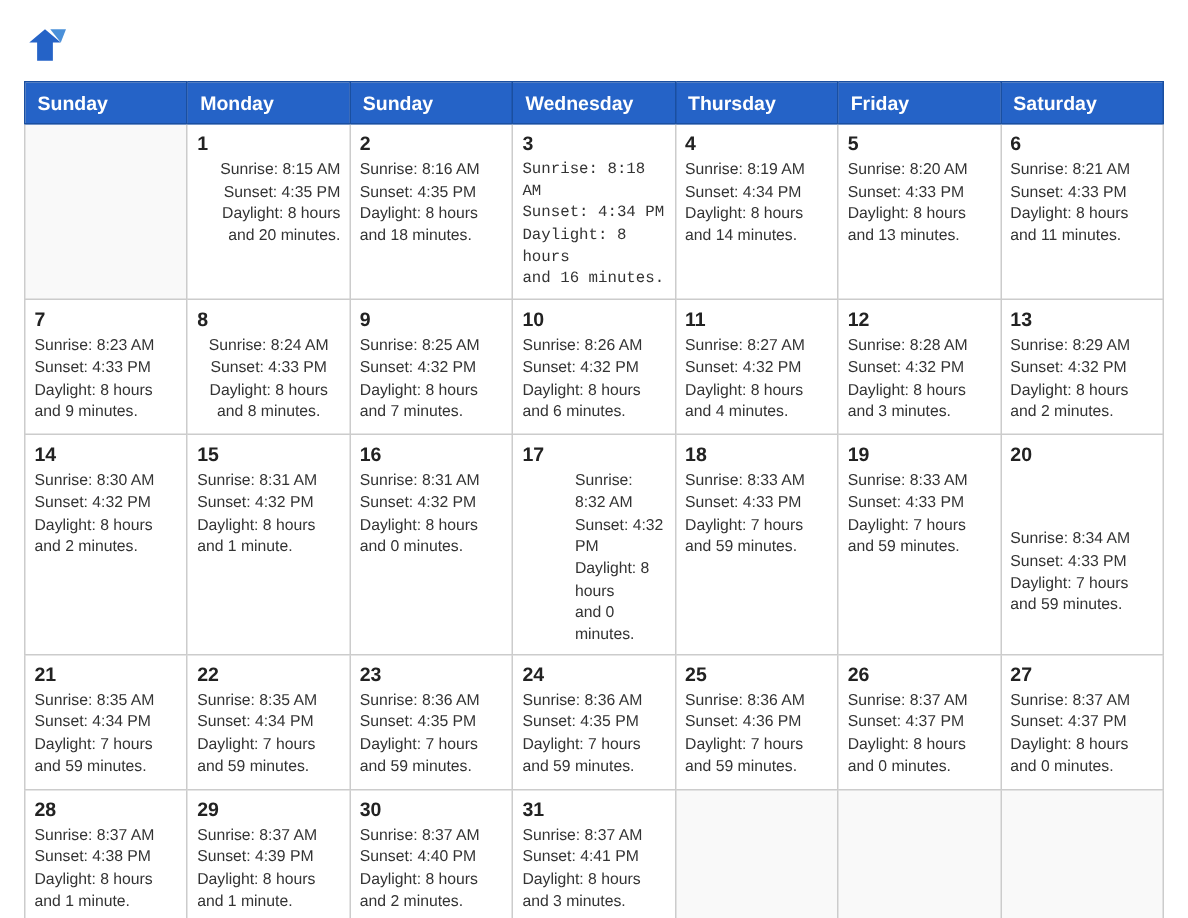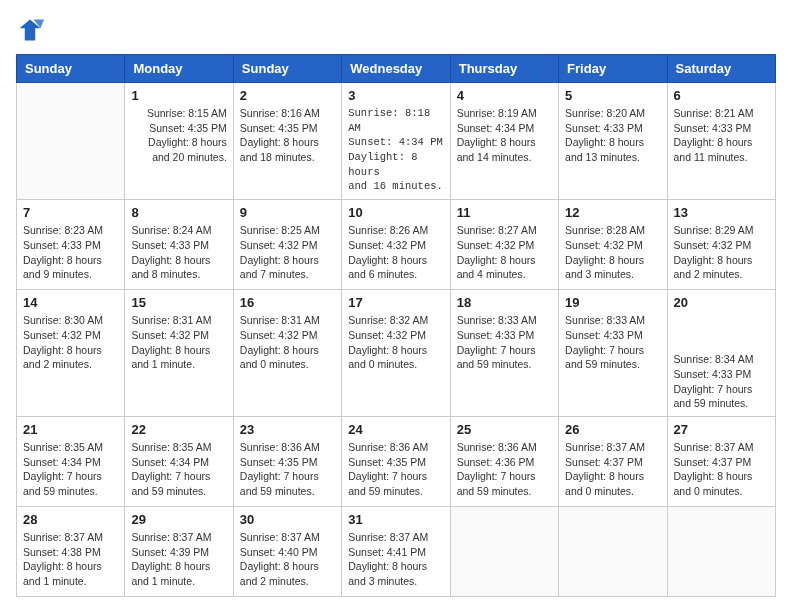--- a/index.html
+++ b/index.html
@@ -165,21 +165,21 @@
       <tr>
         <td>
           <div class="day-number">7</div>
           <div class="day-info" style="white-space: pre-line;">Sunrise: 8:23 AM
 Sunset: 4:33 PM
 Daylight: 8 hours
 and 9 minutes.</div>
         </td>
         <td>
           <div class="day-number">8</div>
-          <div class="day-info" style="white-space: pre-line;">Sunrise: 8:24 AM
+          <div class="day-info" style="white-space: pre-line; text-align: center;">Sunrise: 8:24 AM
 Sunset: 4:33 PM
 Daylight: 8 hours
 and 8 minutes.</div>
         </td>
         <td>
           <div class="day-number">9</div>
           <div class="day-info" style="white-space: pre-line;">Sunrise: 8:25 AM
 Sunset: 4:32 PM
 Daylight: 8 hours
 and 7 minutes.</div>
@@ -230,21 +230,21 @@
         </td>
         <td>
           <div class="day-number">16</div>
           <div class="day-info" style="white-space: pre-line;">Sunrise: 8:31 AM
 Sunset: 4:32 PM
 Daylight: 8 hours
 and 0 minutes.</div>
         </td>
         <td>
           <div class="day-number">17</div>
-          <div class="day-info" style="white-space: pre-line;">Sunrise: 8:32 AM
+          <div class="day-info" style="white-space: pre-line; margin-left: 35px;">Sunrise: 8:32 AM
 Sunset: 4:32 PM
 Daylight: 8 hours
 and 0 minutes.</div>
         </td>
         <td>
           <div class="day-number">18</div>
           <div class="day-info" style="white-space: pre-line;">Sunrise: 8:33 AM
 Sunset: 4:33 PM
 Daylight: 7 hours
 and 59 minutes.</div>

